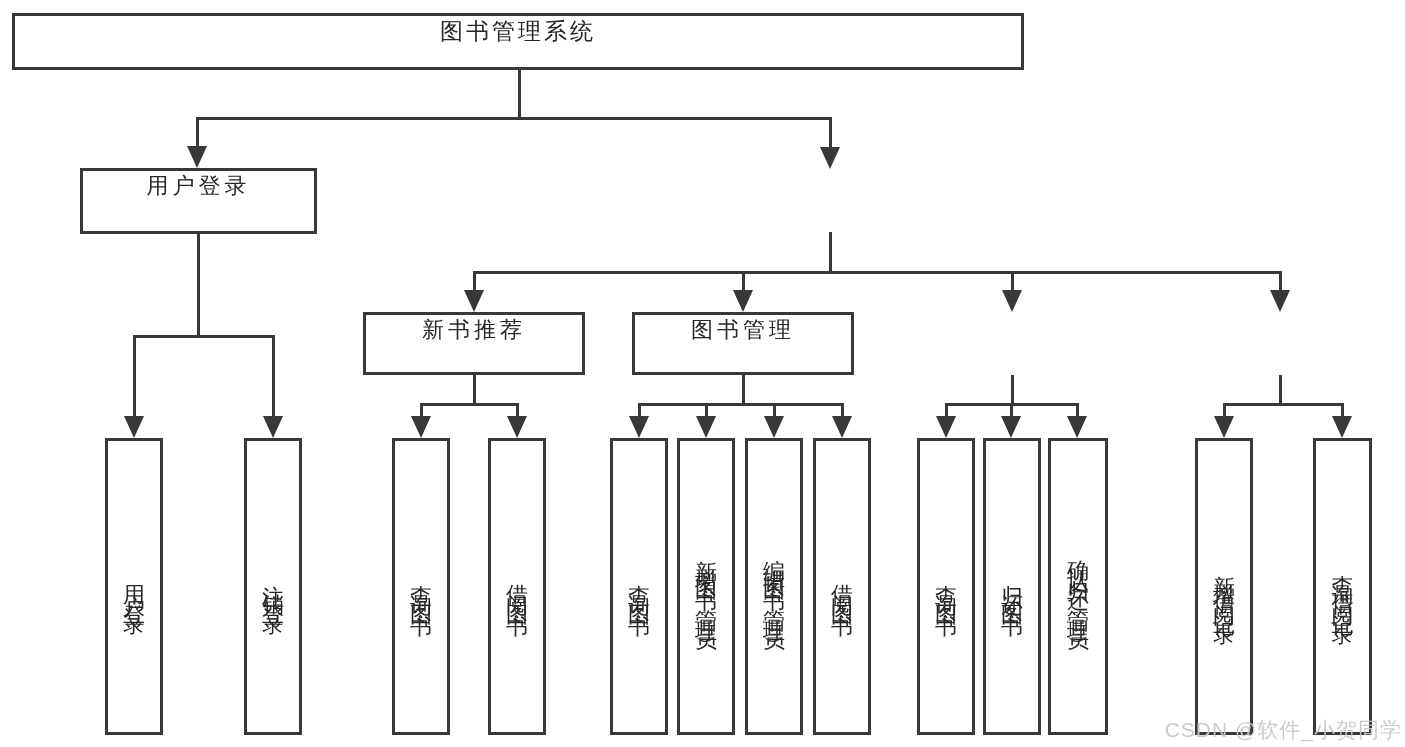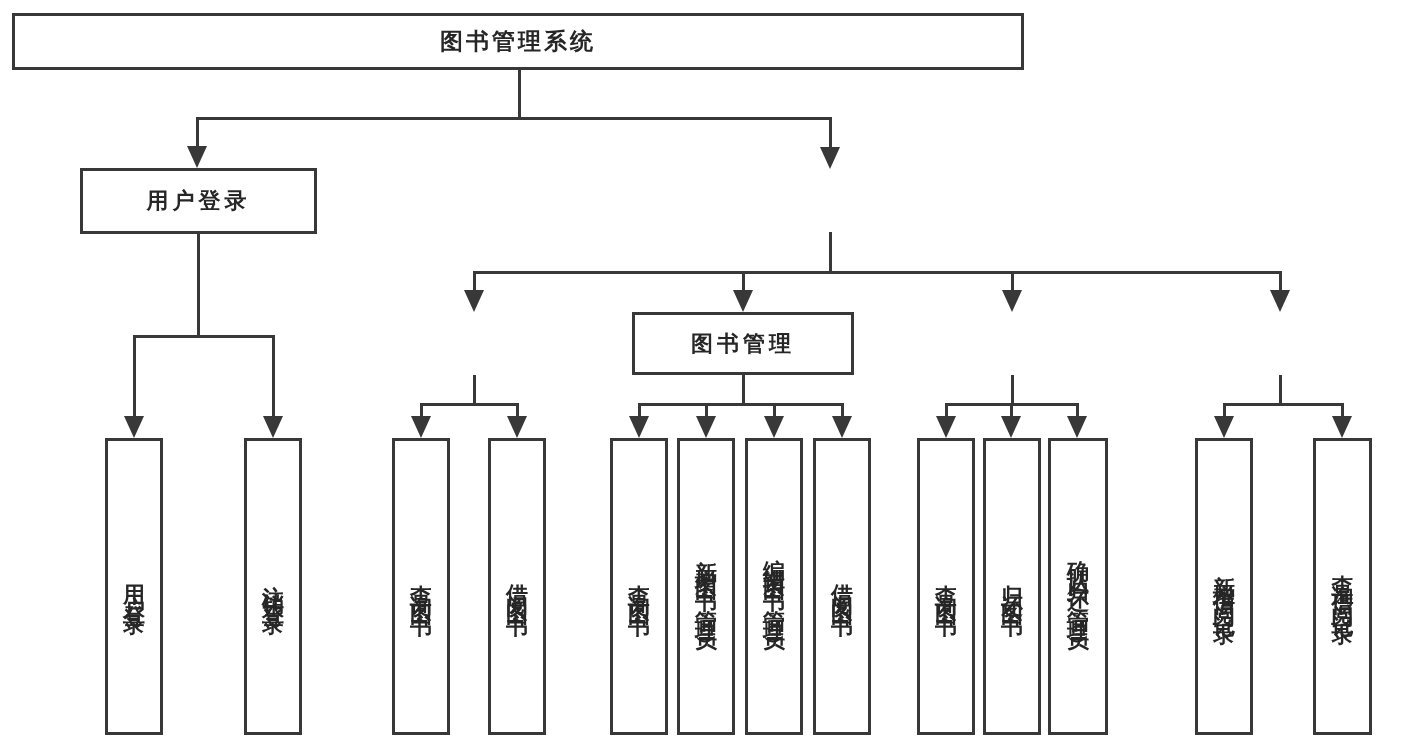--- a/index.html
+++ b/index.html
@@ -14,27 +14,26 @@
     width:1405px;height:747px;
     background:var(--background);
     font-family:"Liberation Sans", sans-serif;
     overflow:hidden;
   }
   .box{
     position:absolute;
     box-sizing:border-box;
     border:3px solid var(--line);
     background:var(--background);
-    display:flex;align-items:center;justify-content:center;
+    display:flex;justify-content:center;
     color:var(--text);
     font-size:22px;
     letter-spacing:4px;
     text-align:center;
     white-space:nowrap;
-    font-weight:bold;
   }
   .rootbox{font-size:23px;letter-spacing:3px;}
   .vbox{white-space:normal;}
   .vtext{
     writing-mode:vertical-rl;
     text-orientation:mixed;
     letter-spacing:10px;
     line-height:1;
     font-size:22px;
     color:var(--text);
@@ -122,20 +121,23 @@
   <div class="arrow" style="left:1332px;top:416px"></div>
 
   <div class="box rootbox" style="left:12px;top:13px;width:1012px;height:57px">
     <span>图书管理系统</span>
   </div>
 
   <div class="box" style="left:80px;top:168px;width:237px;height:66px">
     <span>用户登录</span>
   </div>
 
+  <div class="box" style="left:363px;top:312px;width:222px;height:63px">
+    <span>新书推荐</span>
+  </div>
   <div class="box" style="left:632px;top:312px;width:222px;height:63px">
     <span>图书管理</span>
   </div>
 
   <div class="box vbox" style="left:105px;top:438px;width:58px;height:297px">
     <span class="vtext">用户登录</span>
   </div>
   <div class="box vbox" style="left:244px;top:438px;width:58px;height:297px">
     <span class="vtext">注销登录</span>
   </div>
@@ -170,14 +172,15 @@
     <span class="vtext">确认归还（管理员）</span>
   </div>
 
   <div class="box vbox" style="left:1195px;top:438px;width:58px;height:297px">
     <span class="vtext">新增借阅记录</span>
   </div>
   <div class="box vbox" style="left:1313px;top:438px;width:59px;height:297px">
     <span class="vtext">查询借阅记录</span>
   </div>
 
+  <div class="watermark">CSDN @软件_小贺同学</div>
 
 </div>
 
 </body></html>

